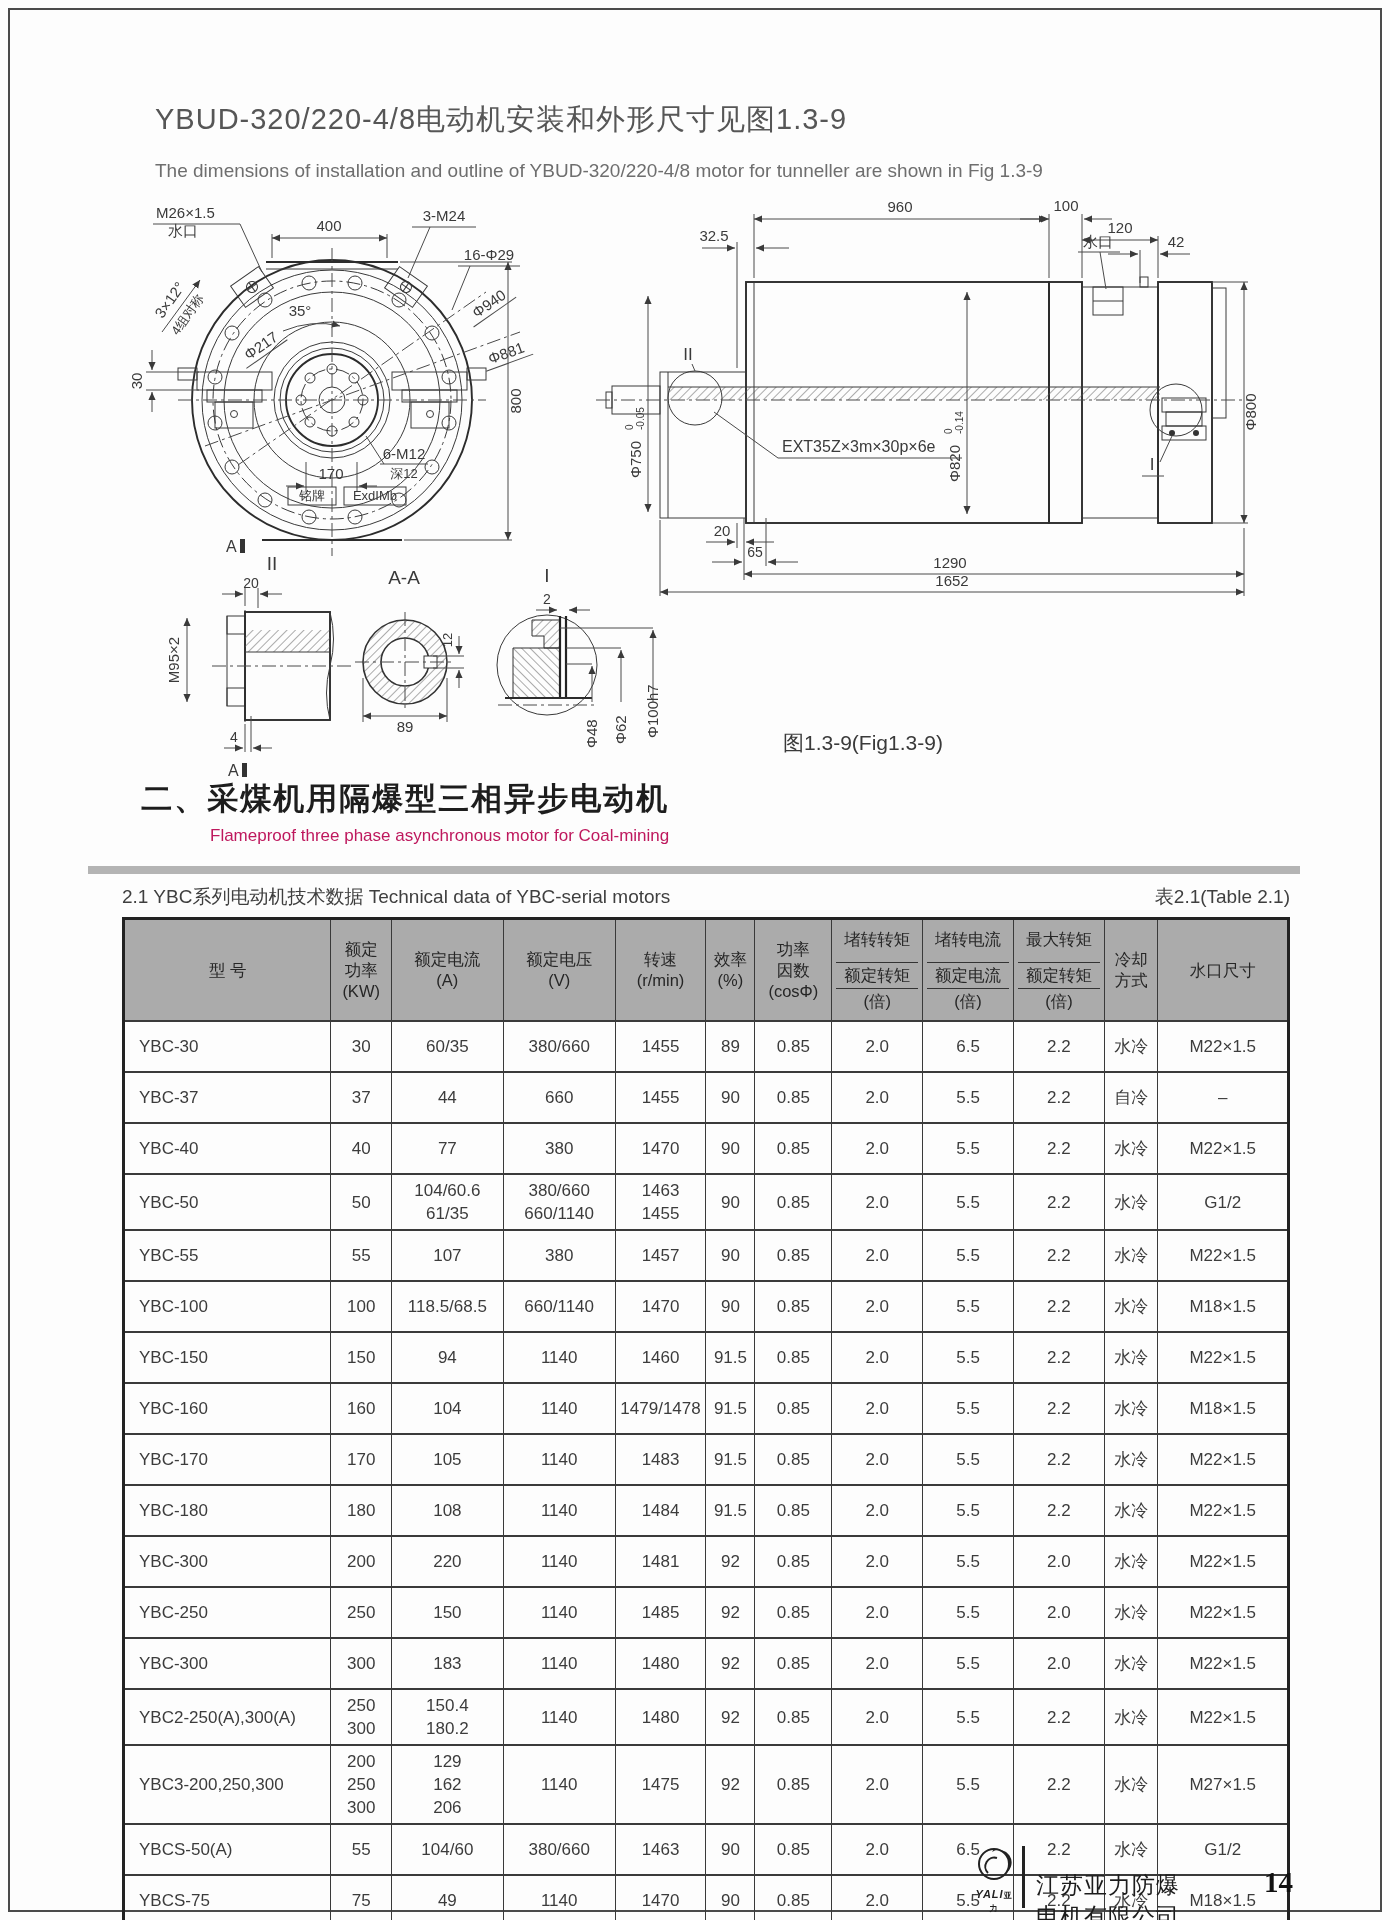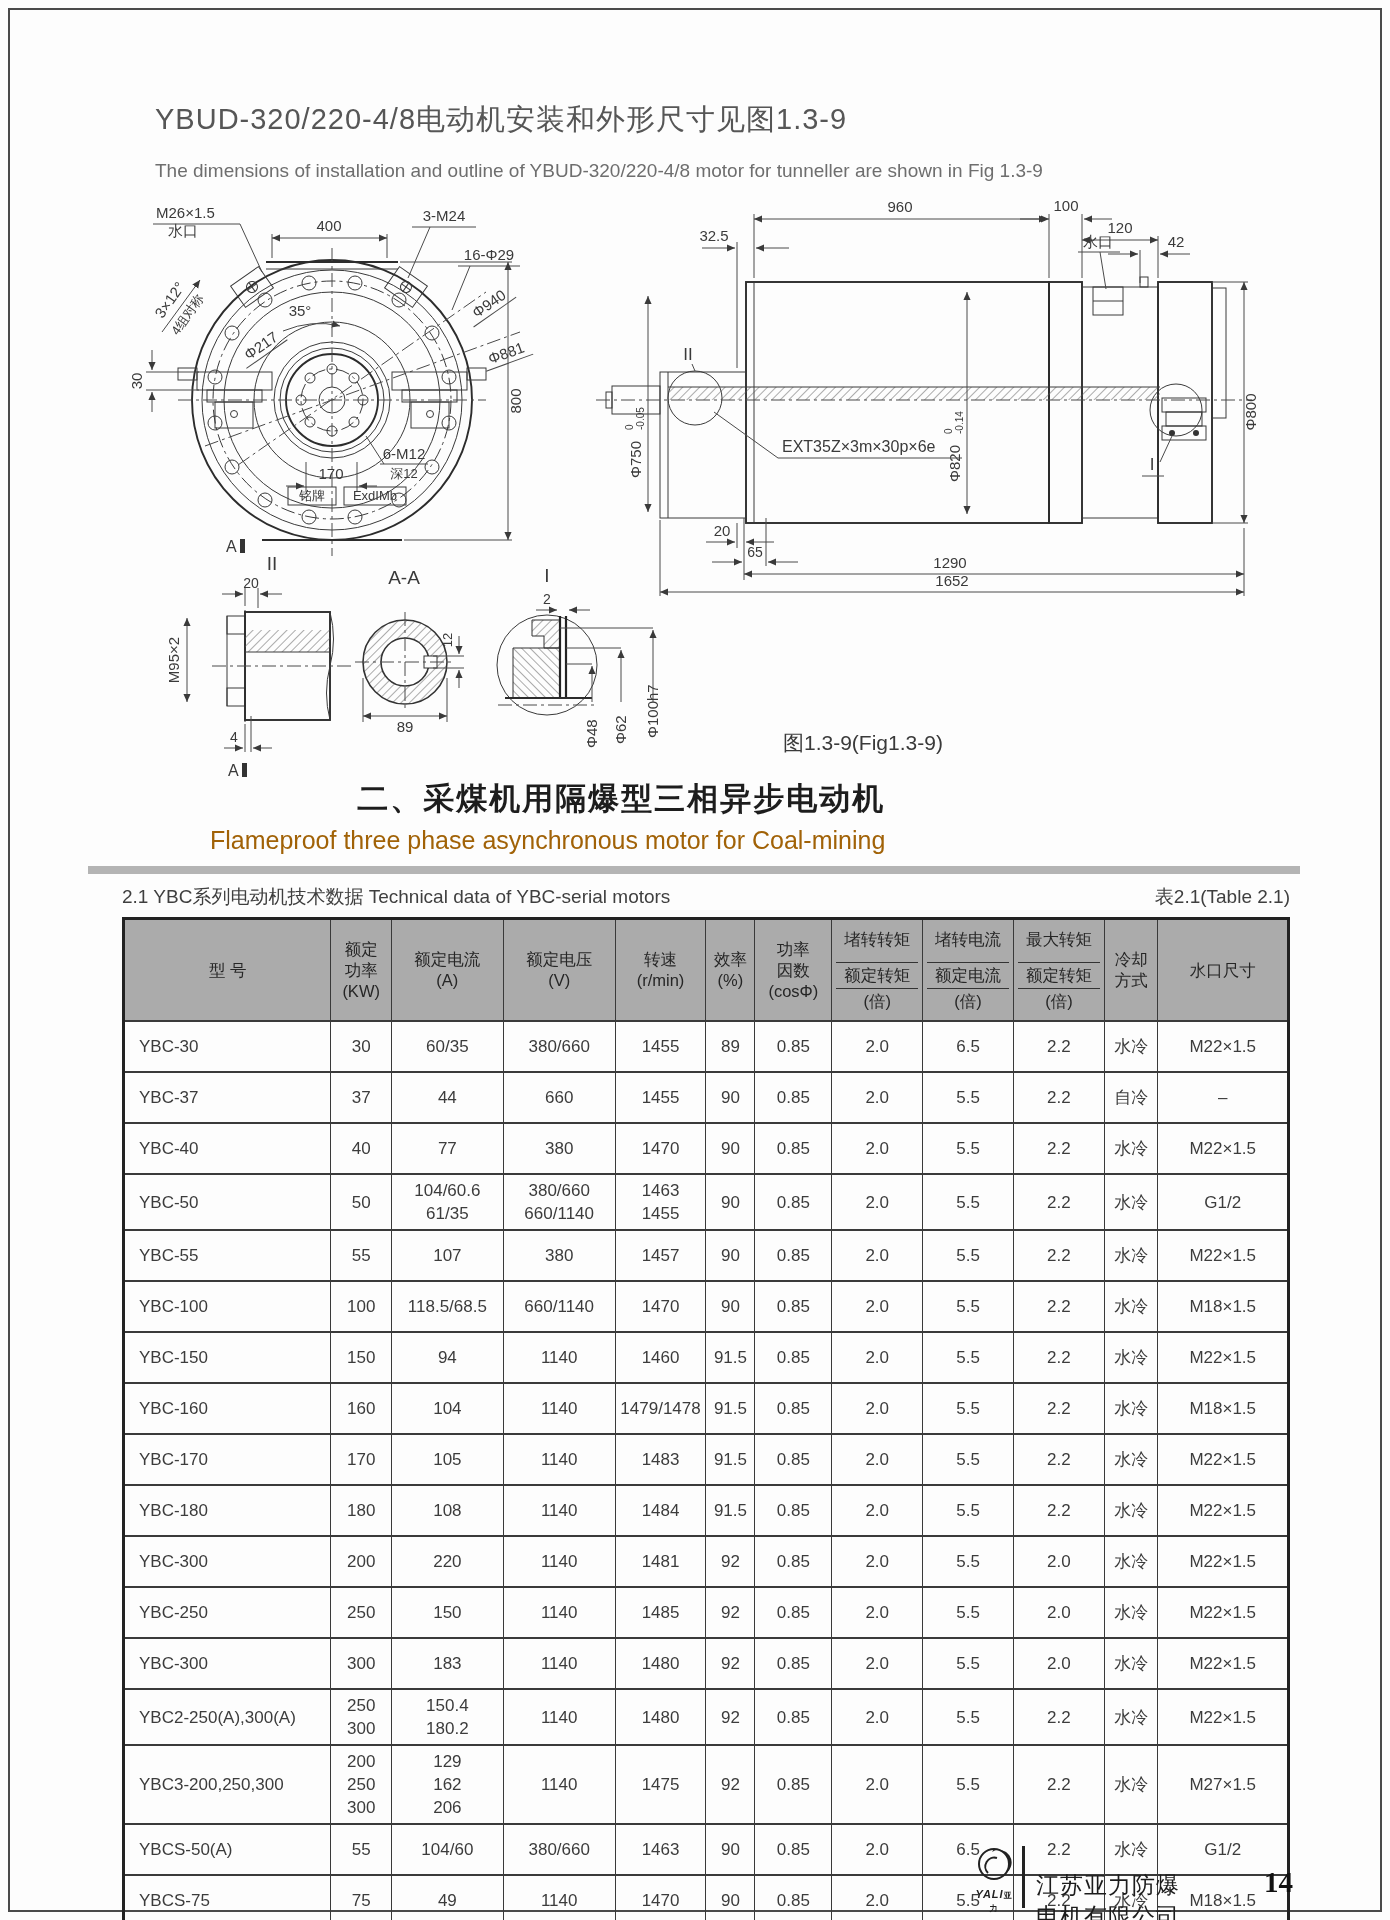--- a/index.html
+++ b/index.html
@@ -6,21 +6,21 @@
   .page{position:relative;width:1390px;height:1920px;background:#fdfdfd;margin:0 auto;
         font-family:"Liberation Sans","DejaVu Sans",sans-serif;overflow:hidden;}
   .frame{position:absolute;inset:8px;border:2px solid #4a4a4a;pointer-events:none;}
   .titles{position:absolute;left:155px;top:100px;}
   .title-zh{font-size:29px;color:#565656;letter-spacing:1px;}
   .title-en{font-size:19px;color:#6e6e6e;margin-top:20px;}
   .drawing{position:absolute;left:0;top:165px;width:1390px;height:620px;}
   svg text{font-family:"Liberation Sans","DejaVu Sans",sans-serif;fill:#3a3a3a;}
   .sec{position:absolute;left:120px;top:778px;text-align:right;}
   .sec-zh{font-size:31px;font-weight:bold;color:#1d1d1d;letter-spacing:2px;}
-  .sec-en{font-size:25px;color:#a16207;margin:6px 0 18px 90px;}
+  .sec-en{font-size:17px;color:#be185d;margin:6px 0 18px 90px;}
   .divider{position:absolute;left:88px;top:866px;width:1212px;height:8px;background:#b4b4b4;}
   .table-wrap{position:absolute;left:122px;top:884px;width:1168px;}
   .tcap{display:flex;justify-content:space-between;align-items:center;margin-bottom:7px;
         font-size:19px;color:#3f3f3f;}
   table{border-collapse:collapse;width:100%;table-layout:fixed;border:3px solid #222;}
   th,td{border:1px solid #3a3a3a;border-top-width:2px;border-bottom-width:2px;
         text-align:center;vertical-align:middle;white-space:pre-line;
         font-size:17px;color:#3c3c3c;padding:4px 2px;line-height:23px;}
   th{background:#ababab;color:#262626;font-weight:400;font-size:16.5px;line-height:21px;
      height:96px;padding:2px 1px;}

